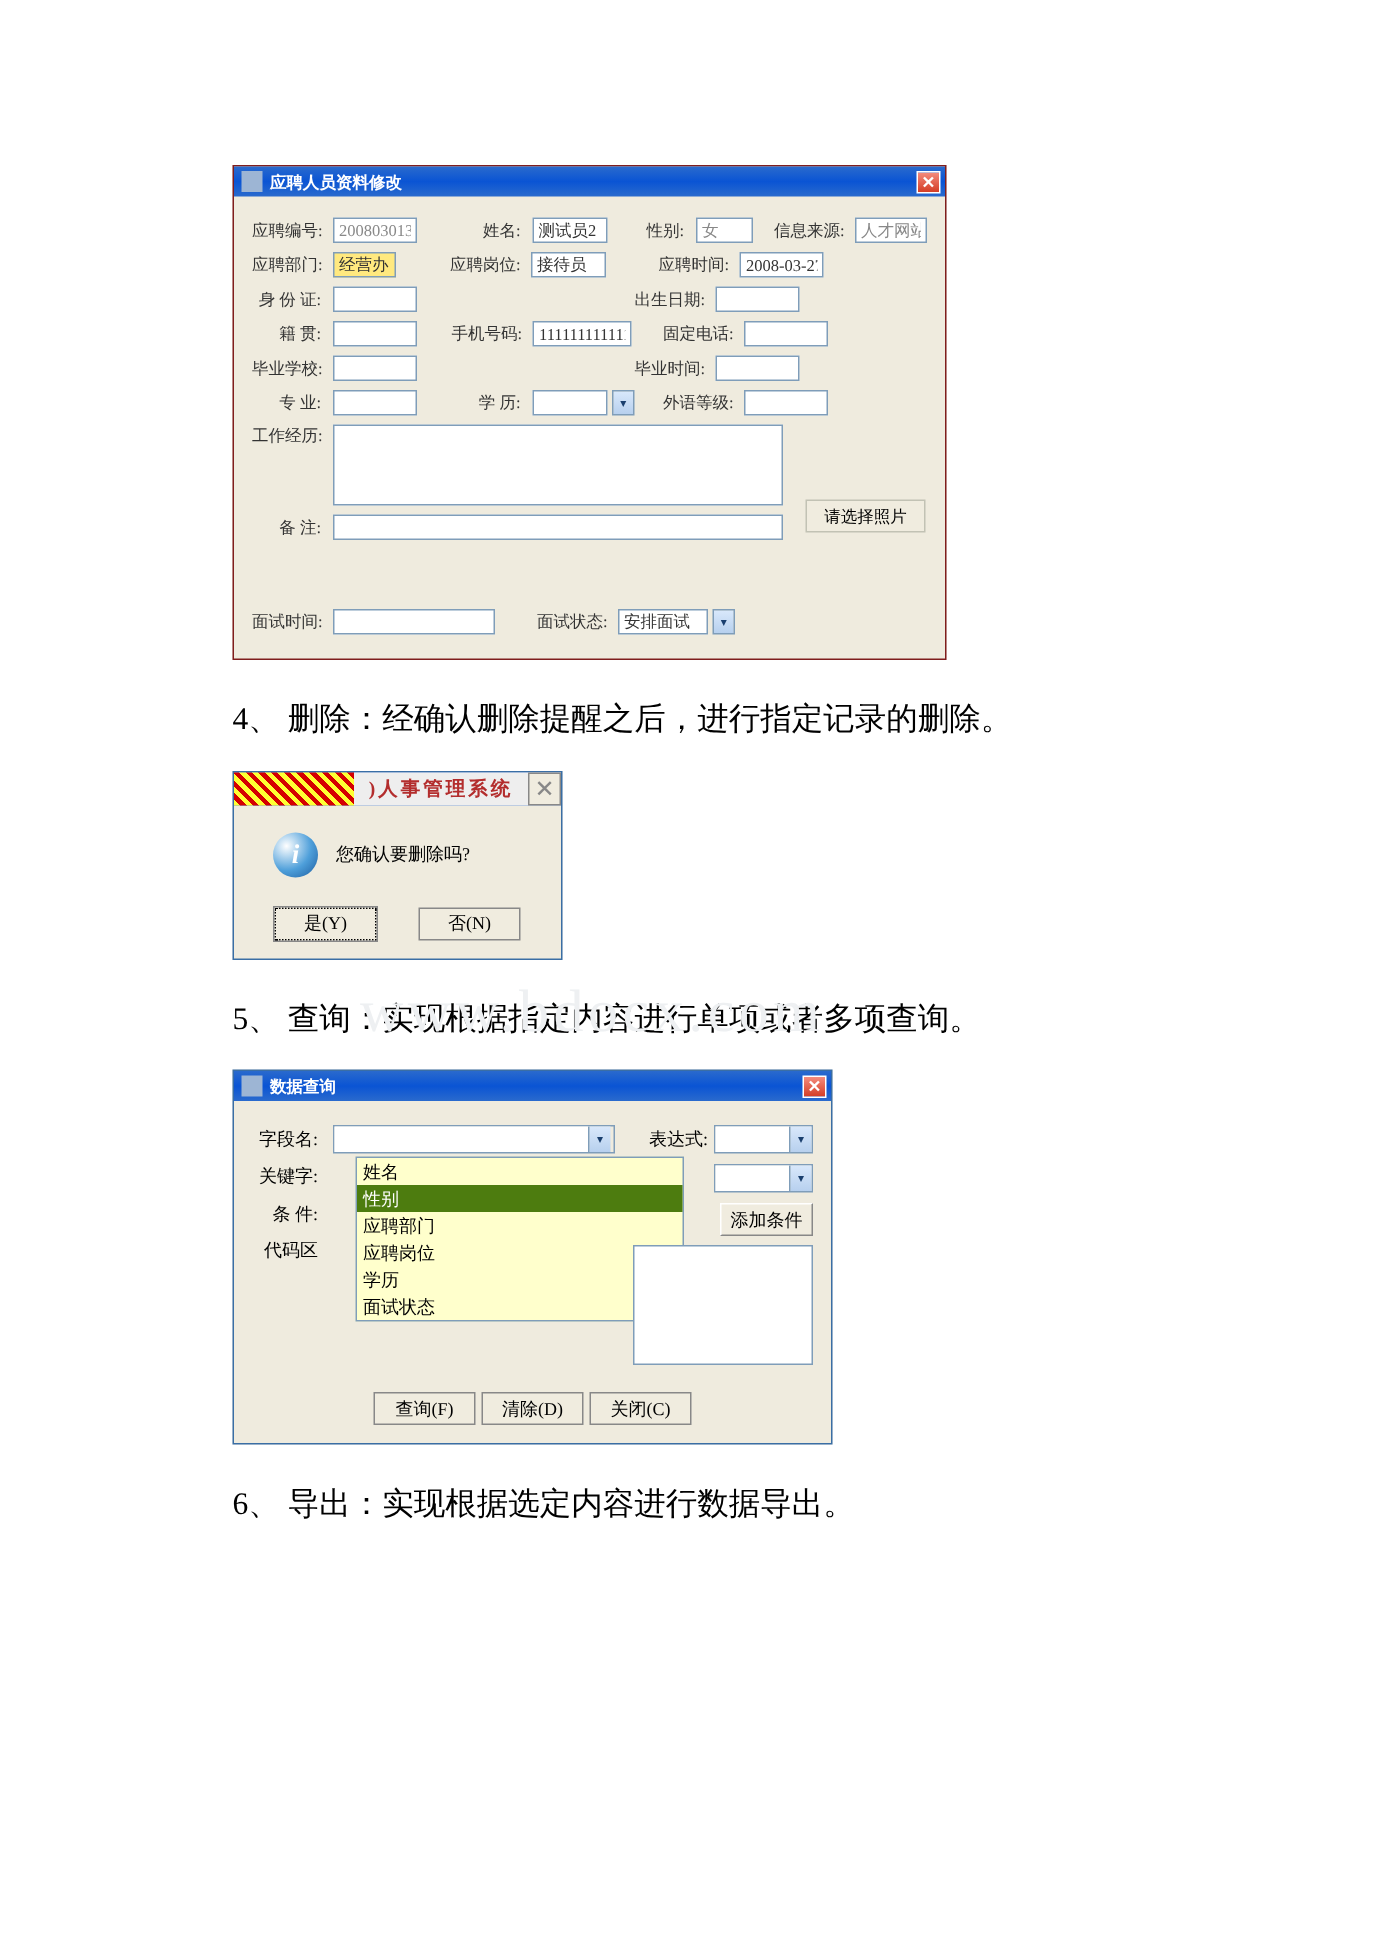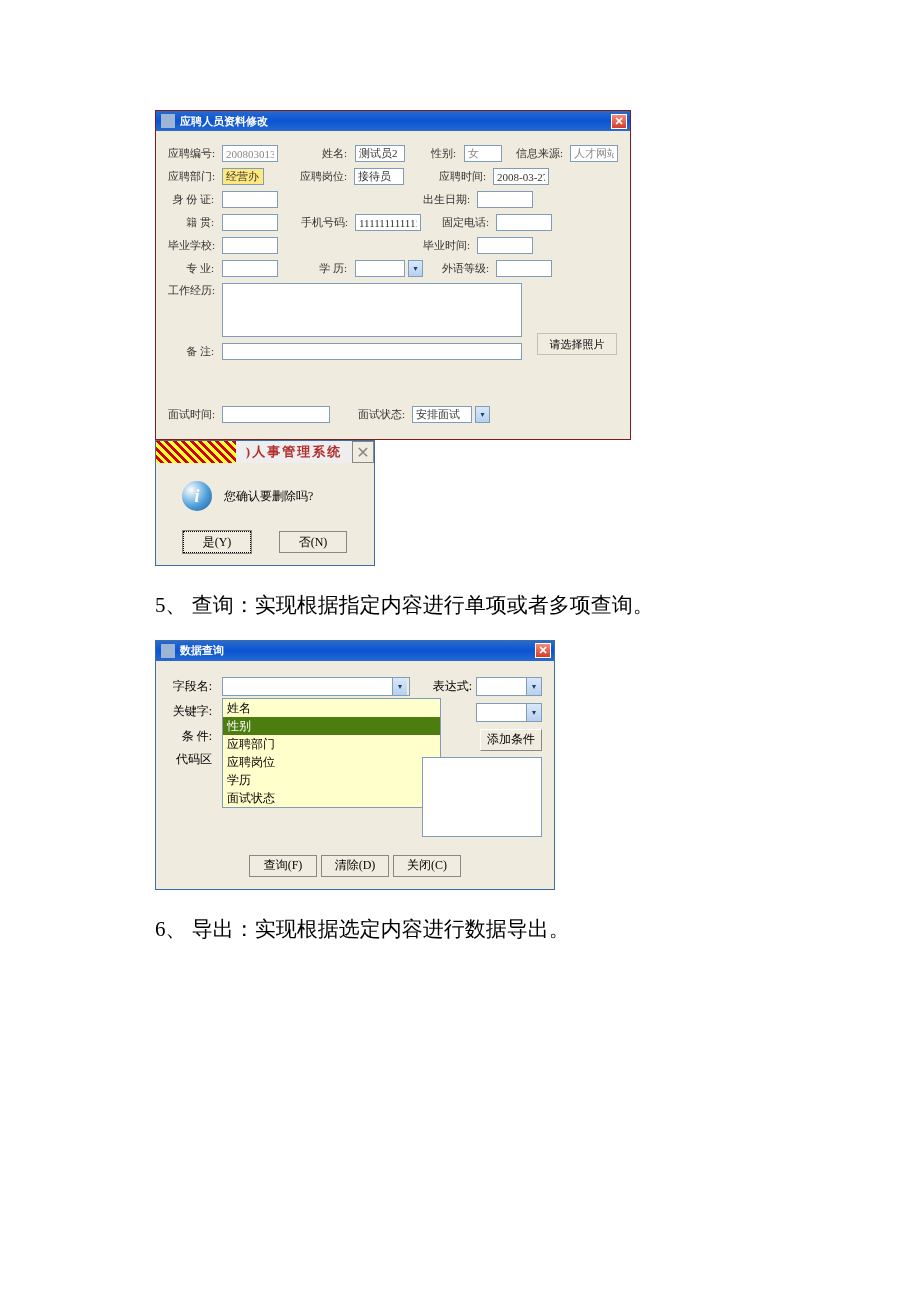--- a/index.html
+++ b/index.html
@@ -201,20 +201,21 @@
   .dlg3-content { display:flex; gap:10px;}
   .dlg3-left { width: 50px; text-align: right; line-height: 1.6; font-size:12px;}
   .dlg3-left div { margin-bottom: 6px; }
   .dlg3-mid { width: 190px; }
   .dlg3-listbox {
     width: 219px;
     border:1px solid #7f9db9;
     background:#ffffcc;
     font-size: 12px;
     line-height: 18px;
+    margin-left: 15px;
   }
   .dlg3-listbox .li { padding: 0 4px; }
   .dlg3-listbox .li-sel { background:#4d7c0f; color:#fff; }
   .dlg3-right { flex:1; }
   .dlg3-r-row { display:flex;align-items:center;gap:4px;margin-bottom:7px;}
   .dlg3-r-lbl { width:50px;text-align:right;font-size:12px;}
   .combo {
     display:flex;
     border:1px solid #7f9db9;
   }
@@ -326,20 +327,21 @@
         <input class="inp" style="width: 60px;" value="安排面试">
         <div class="drop-btn">▾</div>
       </div>
     </div>
     <div class="photo-col">
       <button class="photo-btn">请选择照片</button>
     </div>
   </div>
 </div>
 
+<div class="doc-text">4、 删除：经确认删除提醒之后，进行指定记录的删除。</div>
 
 <div class="dlg2-wrap">
   <div class="dlg2">
     <div class="tbar">
       <div class="tbar-icon"></div>
       <div class="tbar-title">
             <span>)人事管理系统</span>
           </div>
       <div class="xbtn2">✕</div>
     </div>

